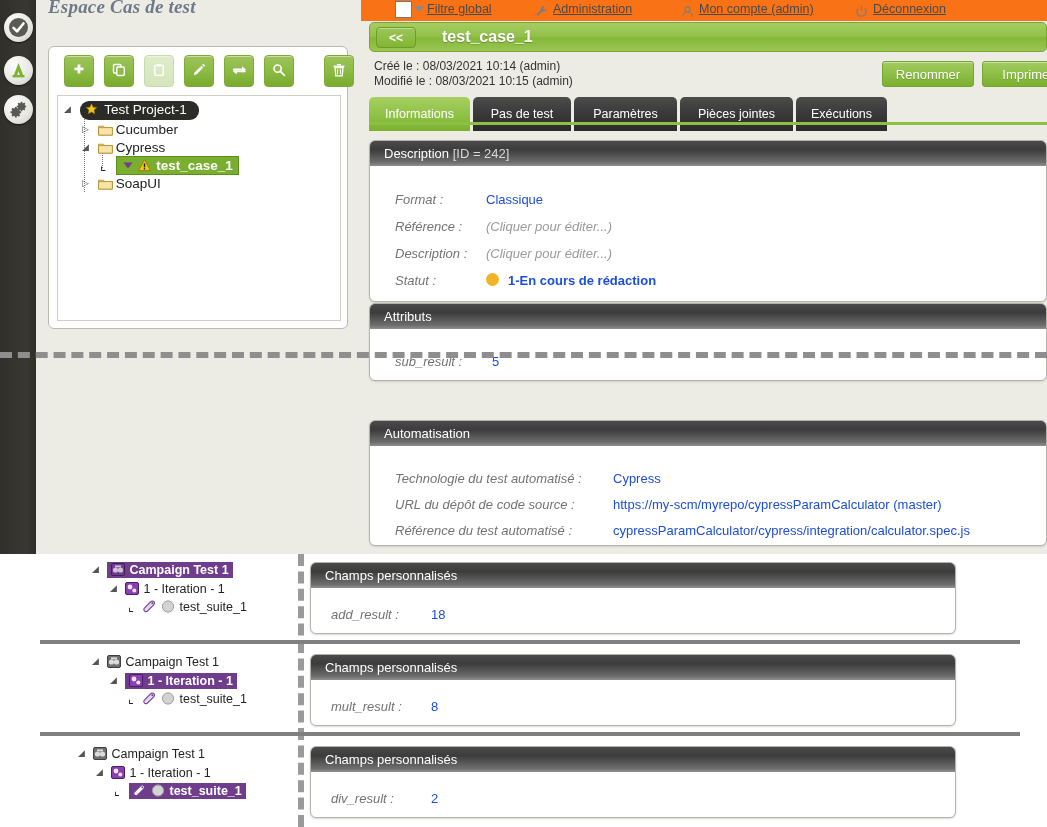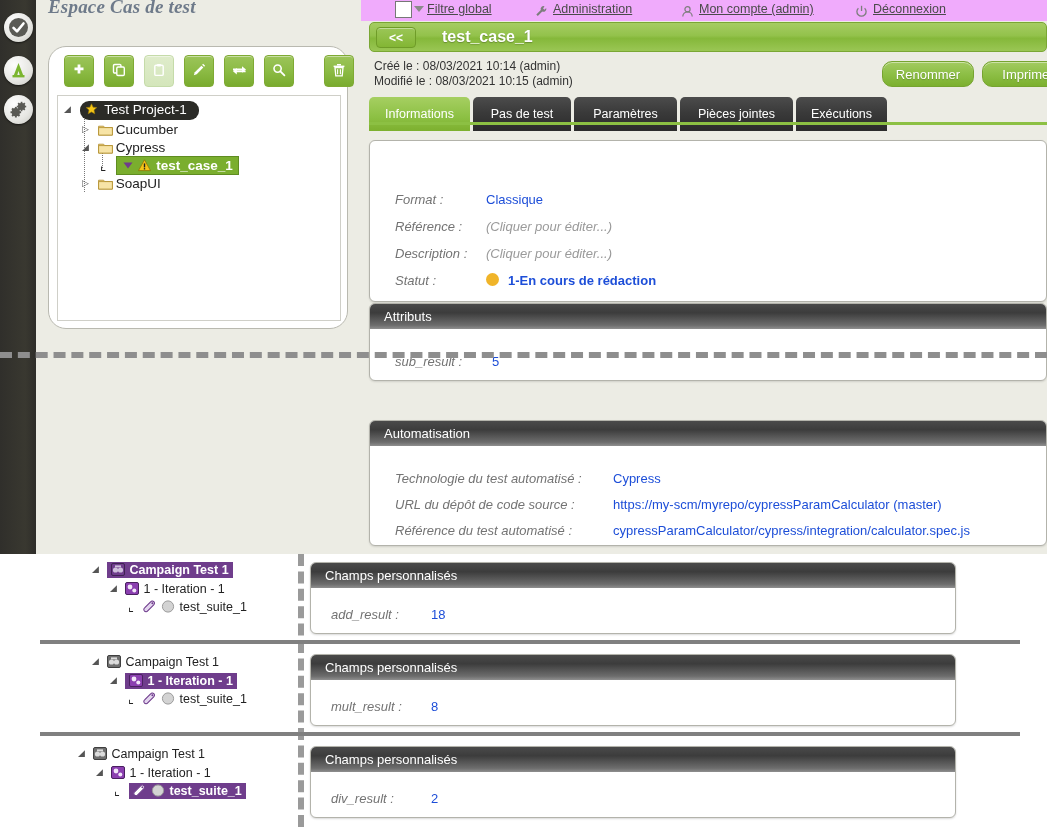--- a/index.html
+++ b/index.html
@@ -22,21 +22,21 @@
   #rail-1{top:13px;}
   #rail-2{top:56px;}
   #rail-3{top:95px;}
 
   
   #leftcol{position:absolute;left:36px;top:0;width:325px;height:554px;background:#ecece4;}
   #space-title{position:absolute;left:12px;top:-4px;width:300px;
       font-style:italic;font-weight:bold;font-size:19px;color:#6e7a8a;
       font-family:"Liberation Serif","DejaVu Serif",serif;letter-spacing:.2px;}
   #tree-panel{position:absolute;left:12px;top:46px;width:300px;height:283px;
-      background:#fff;border:1px solid #b9b9b0;border-radius:18px;box-sizing:border-box;}
+      background:#fff;border:1px solid #b9b9b0;border-radius:6px;box-sizing:border-box;}
   #tree-toolbar{position:absolute;left:8px;top:8px;width:284px;height:36px;}
   .tb{position:absolute;top:0;width:30px;height:32px;border-radius:4px;
       border:1px solid #7faa34;box-sizing:border-box;
       background:linear-gradient(to bottom,#9cc45a 0%,#8cbb45 50%,#79ab2e 100%);
       display:flex;align-items:center;justify-content:center;
       box-shadow:inset 0 1px 0 rgba(255,255,255,.45);cursor:pointer;}
   .tb.dis{background:linear-gradient(to bottom,#dfeccb 0%,#d4e6bb 100%);border-color:#c5dba9;cursor:default;}
   #tb-add{left:7px;}
   #tb-copy{left:47px;}
   #tb-paste{left:87px;}
@@ -55,21 +55,21 @@
   #node-cucumber{position:absolute;left:24px;top:24px;}
   #node-cypress{position:absolute;left:24px;top:42px;}
   #node-testcase{position:absolute;left:42px;top:60px;}
   #node-soapui{position:absolute;left:24px;top:78px;}
   .selpill{display:inline-block;background:#7aae2e;color:#fff;font-weight:bold;
            padding:0 5px;line-height:17px;border:1px solid #5f8c21;}
   .folder{display:inline-block;width:15px;height:12px;vertical-align:-2px;margin-right:3px;}
   .dots{position:absolute;border-left:1px dotted #777;}
   
   #rightcol{position:absolute;left:361px;top:0;width:686px;height:554px;background:#ecece4;}
-  #topnav{position:absolute;left:0;top:0;width:686px;height:21px;background:#f0abfc;
+  #topnav{position:absolute;left:0;top:0;width:686px;height:21px;background:#f97316;
           font-size:12.5px;color:#555;}
   #topnav .navitem{position:absolute;top:2px;white-space:nowrap;}
   #topnav a{color:#4a4a4a;text-decoration:underline;}
   #gf-check{position:absolute;left:34px;top:1px;width:15px;height:15px;background:#fff;border:1px solid #777;}
   #gf-caret{position:absolute;left:53px;top:6px;width:0;height:0;
             border-left:5px solid transparent;border-right:5px solid transparent;border-top:6px solid #8a8a8a;}
   #nav-filtre{left:66px;}
   #nav-admin{left:192px;}
   #nav-compte{left:338px;}
   #nav-logout{left:512px;}
@@ -81,21 +81,21 @@
      background:linear-gradient(to bottom,#9bc657 0%,#83b634 100%);
      border:1px solid #6f9c28;box-sizing:border-box;color:#fff;font-weight:bold;font-size:12px;
      display:flex;align-items:center;justify-content:center;cursor:pointer;
      box-shadow:inset 0 1px 0 rgba(255,255,255,.4);}
   #tc-title{position:absolute;left:72px;top:5px;font-size:16px;font-weight:bold;color:#fff;
      text-shadow:0 1px 1px rgba(0,0,0,.25);}
   #meta{position:absolute;left:13px;top:59px;font-size:12px;color:#333;line-height:15px;}
   #meta .ml{display:inline-block;}
   #btn-renommer{position:absolute;left:521px;top:61px;width:92px;height:26px;}
   #btn-imprimer{position:absolute;left:621px;top:61px;width:92px;height:26px;}
-  .gbtn{border-radius:10px;border:1px solid #76a430;box-sizing:border-box;color:#fff;font-size:13px;
+  .gbtn{border-radius:3px;border:1px solid #76a430;box-sizing:border-box;color:#fff;font-size:13px;
      background:linear-gradient(to bottom,#a3cb61 0%,#8dbf46 50%,#7cb02f 100%);
      display:flex;align-items:center;justify-content:center;cursor:pointer;
      box-shadow:inset 0 1px 0 rgba(255,255,255,.45);text-shadow:0 1px 1px rgba(0,0,0,.2);}
   #tabs{position:absolute;left:8px;top:97px;height:26px;}
   .tab{position:absolute;top:0;height:26px;border-radius:5px 5px 0 0;
      display:flex;align-items:center;justify-content:center;font-size:12.5px;color:#fff;
      padding:17px 9px;box-sizing:border-box;cursor:pointer;
      background:linear-gradient(to bottom,#4c4c4c 0%,#3a3a3a 45%,#2b2b2b 100%);}
   .tab.active{background:linear-gradient(to bottom,#a6cf62 0%,#8cc043 60%,#7db02f 100%);}
   #tab-0{left:0;width:101px;}
@@ -375,20 +375,24 @@
     <div id="tabs">
       <div class="tab active" id="tab-0">Informations</div>
       <div class="tab" id="tab-1">Pas de test</div>
       <div class="tab" id="tab-2">Paramètres</div>
       <div class="tab" id="tab-3">Pièces jointes</div>
       <div class="tab" id="tab-4">Exécutions</div>
     </div>
     <div id="tabstrip"></div>
 
     <div class="panel" id="panel-desc">
+      <div class="phead">
+        <span>Description</span>
+        <span class="idpart">[ID = 242]</span>
+      </div>
       <div class="plab" style="left:25px;top:51px;">Format :</div>
       <div class="pval" style="left:116px;top:51px;">Classique</div>
 
       <div class="plab" style="left:25px;top:78px;">Référence :</div>
       <div class="pval ph" style="left:116px;top:78px;">(Cliquer pour éditer...)</div>
 
       <div class="plab" style="left:25px;top:105px;">Description :</div>
       <div class="pval ph" style="left:116px;top:105px;">(Cliquer pour éditer...)</div>
 
       <div class="plab" style="left:25px;top:132px;">Statut :</div>

